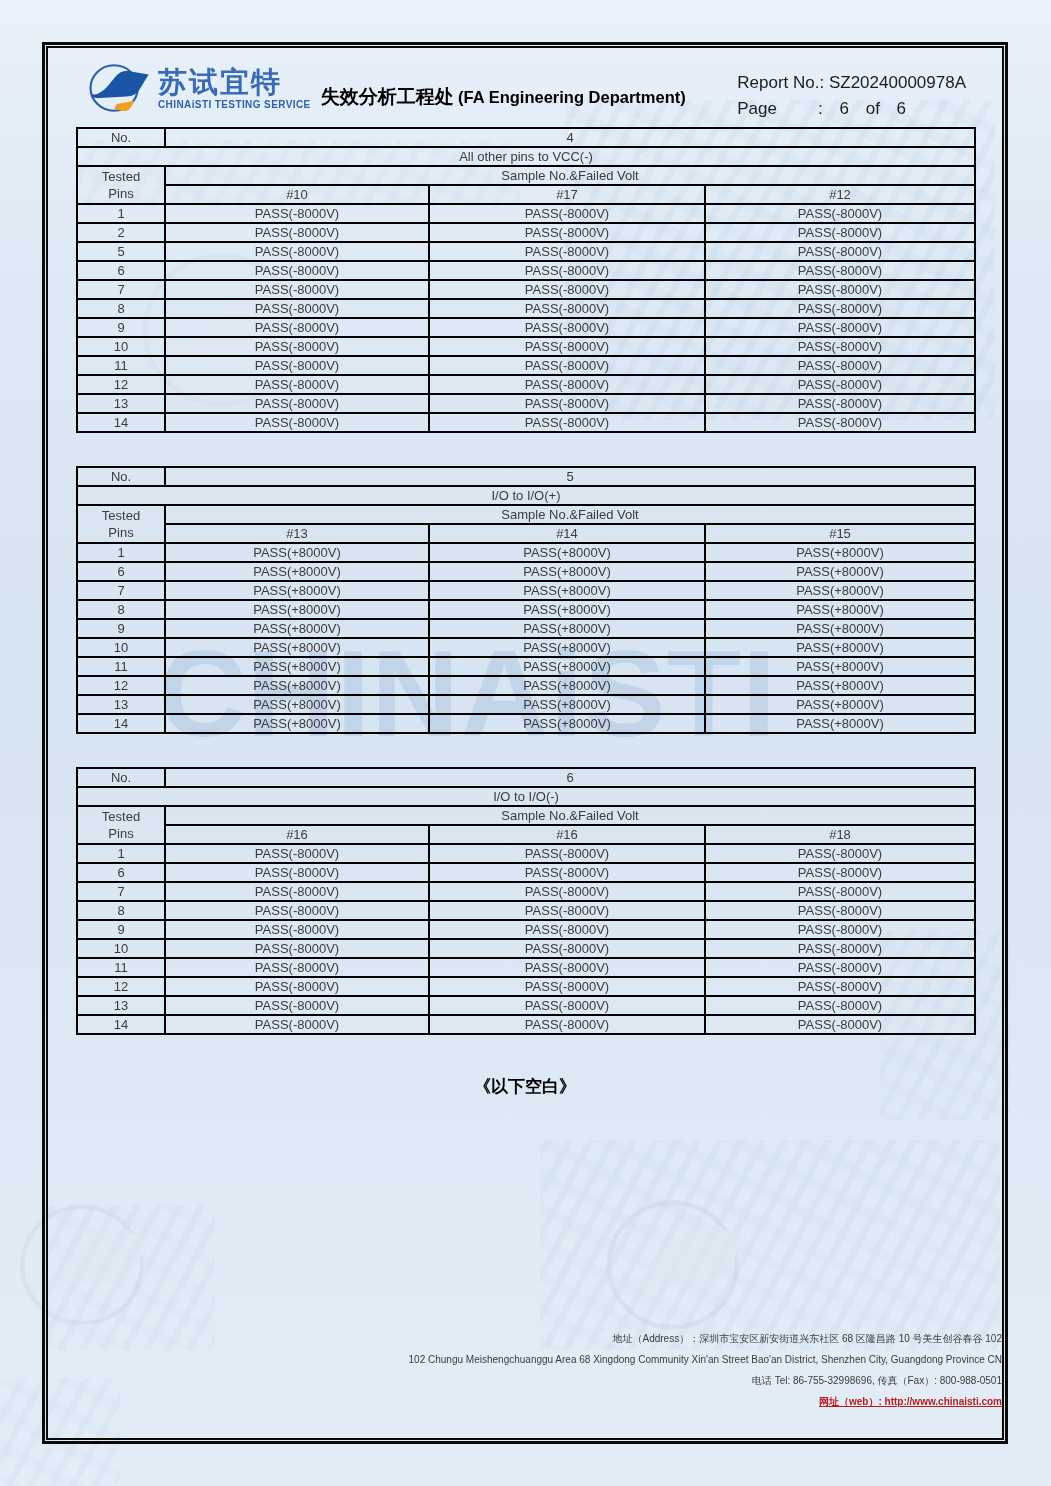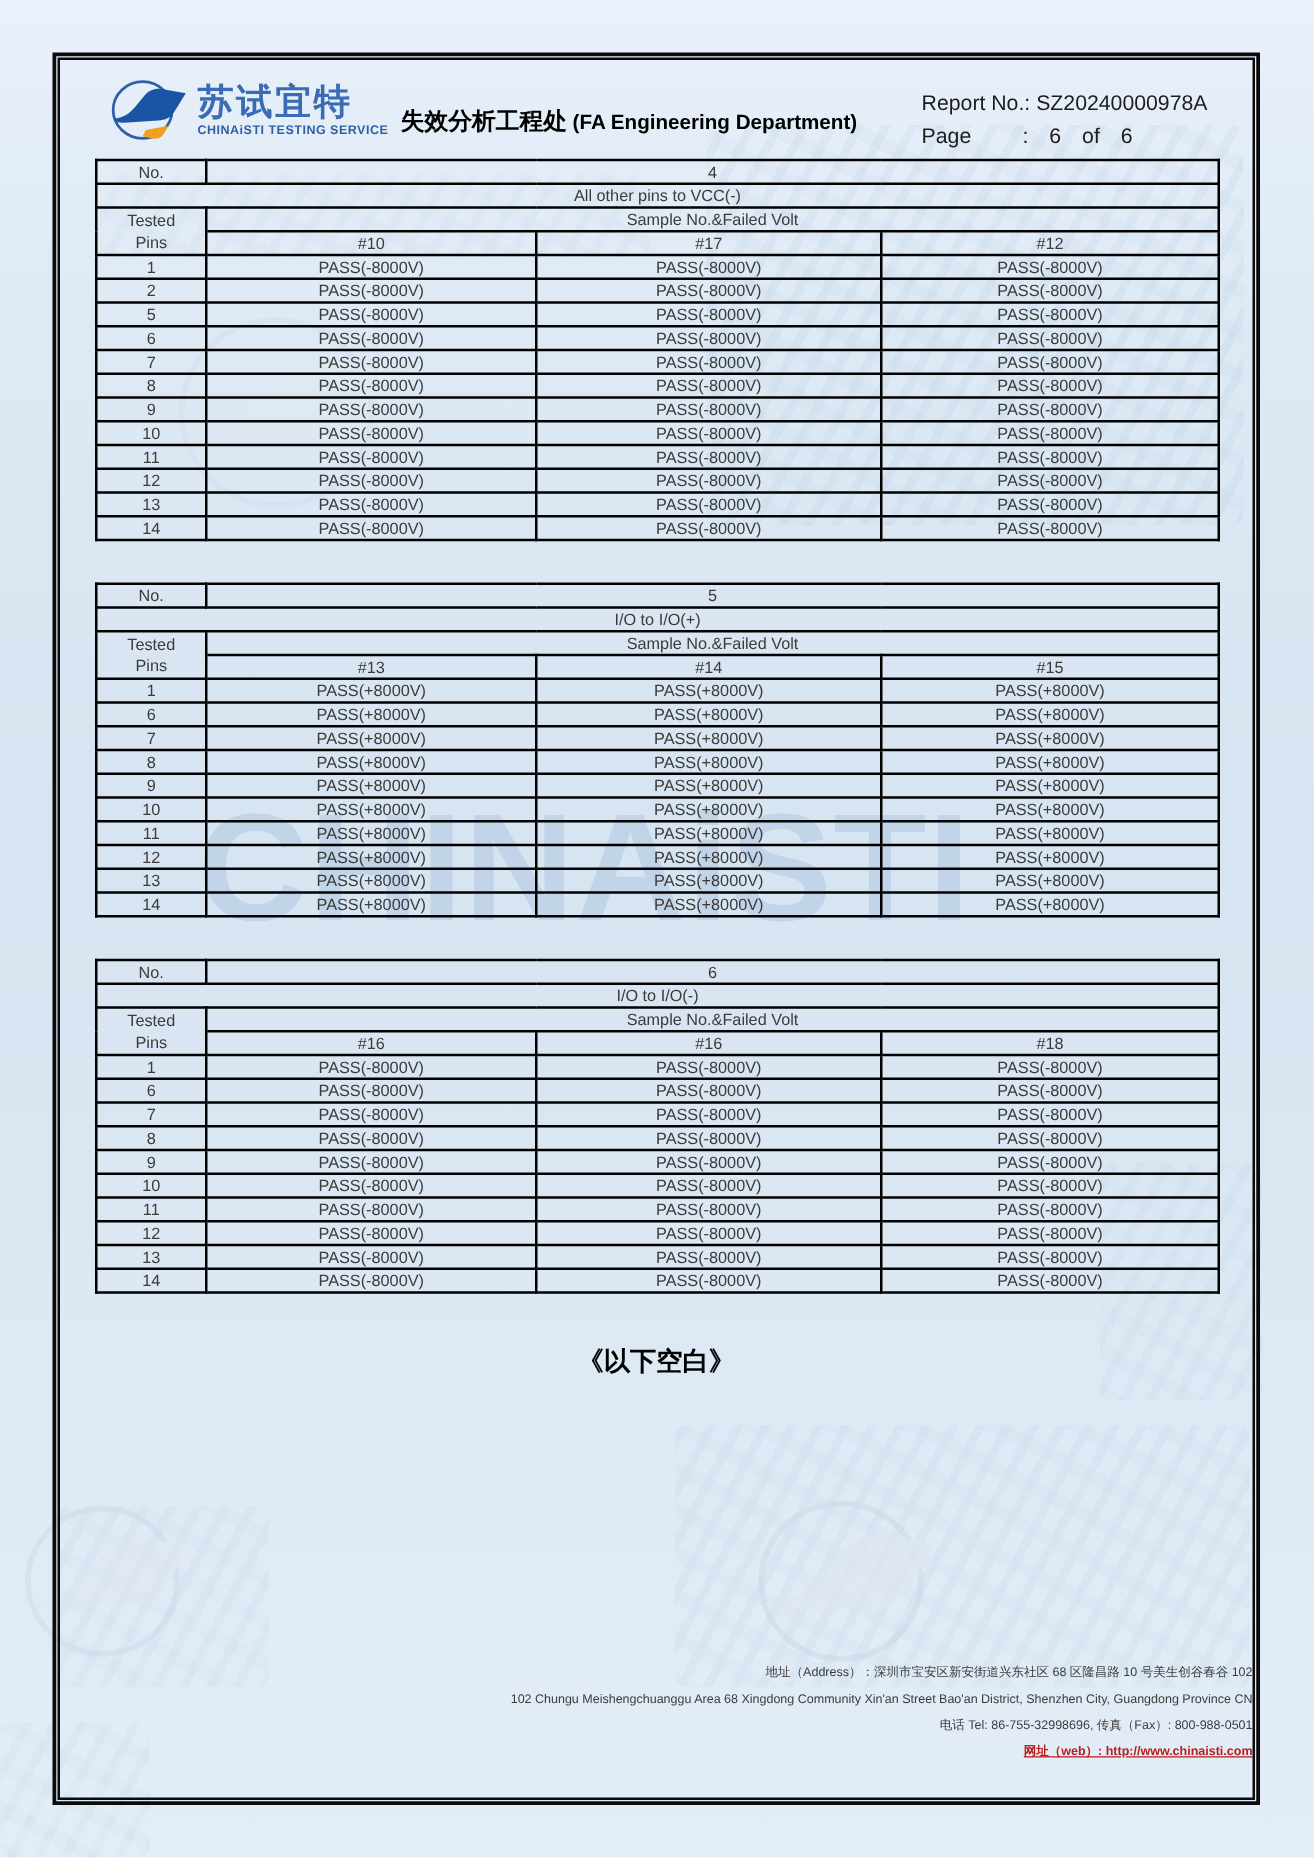--- a/index.html
+++ b/index.html
@@ -41,21 +41,21 @@
   .tables-root{margin:0 0 0 28px;width:898px;position:relative;}
   .tbl-wrap{margin-bottom:33px;}
   table.report-table{border-collapse:collapse;width:898px;table-layout:fixed;background:transparent;}
   table.report-table td{
     border:2px solid #000;height:17px;padding:0 2px;text-align:center;vertical-align:middle;
     font-size:13px;color:#3b3b3b;line-height:1.05;white-space:nowrap;overflow:hidden;background:transparent;
   }
   td.tested-pins-cell div{line-height:17px;}
   
   .blank-note{margin-top:40px;text-align:center;color:#000;}
-  .blank-cn{font-size:21px;font-weight:bold;}
+  .blank-cn{font-size:17px;font-weight:bold;}
   .blank-en{font-size:15px;font-weight:bold;margin-top:7px;}
   
   .footer{position:absolute;left:0;right:0;bottom:26px;text-align:right;font-size:10px;color:#3b3b3b;line-height:21px;}
   .footer .web-link{font-weight:bold;color:#b91c1c;text-decoration:underline;cursor:pointer;}
 </style>
 </head>
 <body>
 
 <div class="deco" style="left:565px;top:100px;width:430px;height:320px;"></div>
 <div class="deco" style="left:80px;top:140px;width:440px;height:66px;opacity:.35;"></div>

